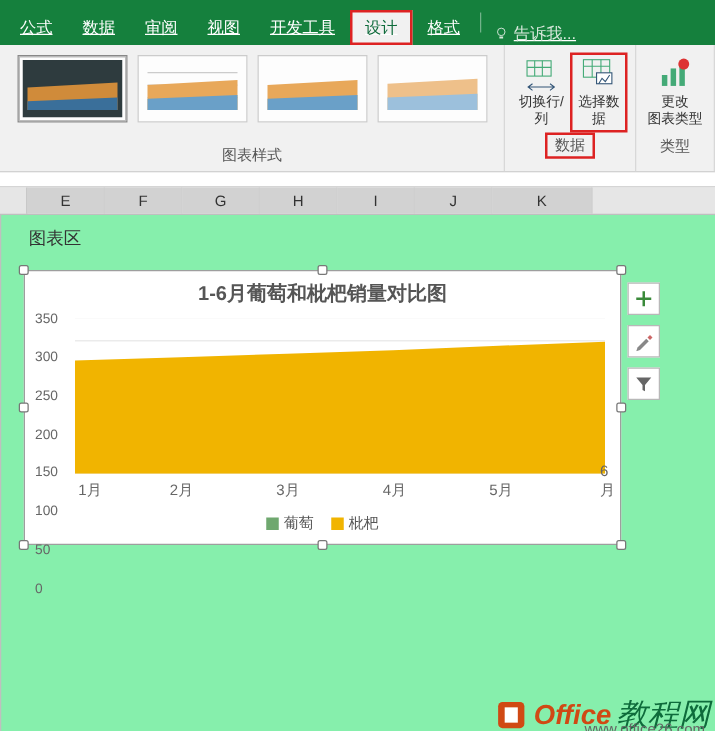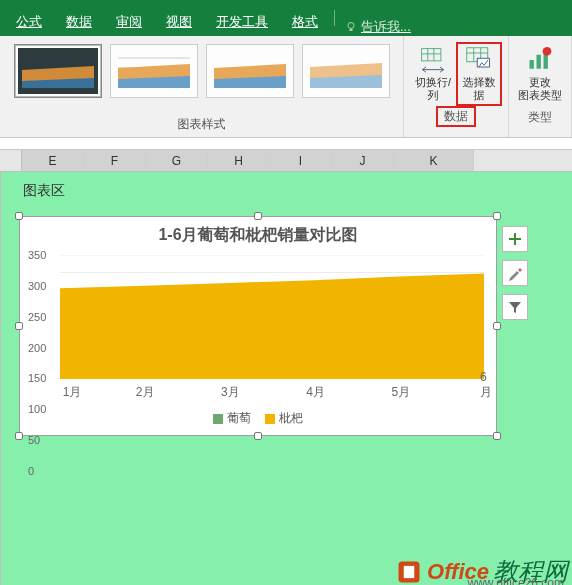--- a/index.html
+++ b/index.html
@@ -70,20 +70,21 @@
 </style>
 </head>
 <body>
 
 <div class="ribbon-tabs">
   <div class="tab">公式</div>
   <div class="tab">数据</div>
   <div class="tab">审阅</div>
   <div class="tab">视图</div>
   <div class="tab">开发工具</div>
+  <div class="tab active hl">设计</div>
   <div class="tab">格式</div>
   <div class="sep"></div>
   <div class="tell">
     <svg class="bulb" viewBox="0 0 16 16">
         <circle cx="8" cy="6" r="4" fill="none" stroke="#d8e8dc"></circle>
         <path d="M6 11h4v2H6z" fill="#d8e8dc"></path>
       </svg>
     <span>告诉我...</span>
   </div>
 </div>

